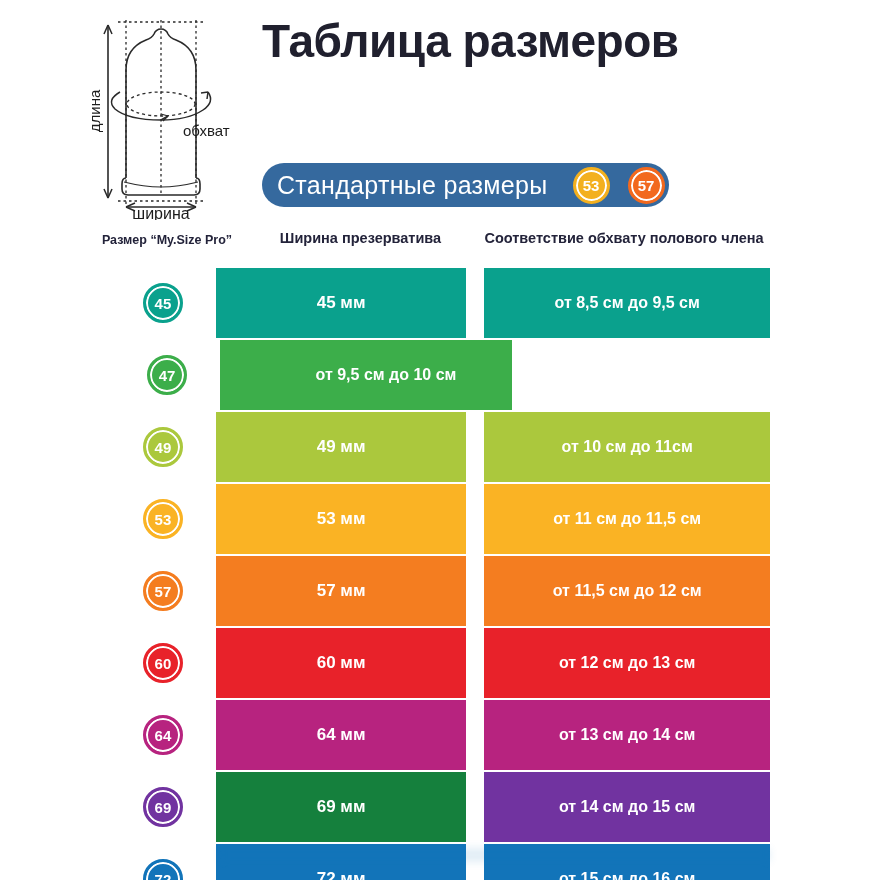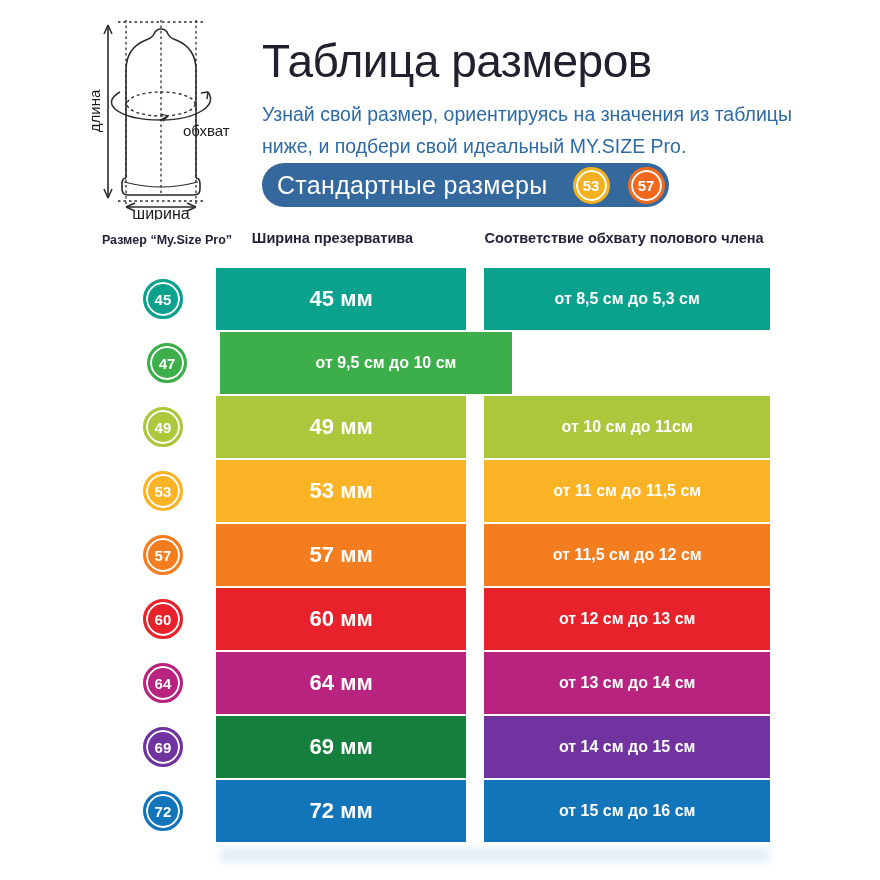--- a/index.html
+++ b/index.html
@@ -19,23 +19,23 @@
     left: 88px;
     top: 8px;
     width: 156px;
     height: 212px;
   }
 
   
   .page-title {
     position: absolute;
     left: 262px;
-    top: 34px;
+    top: 14px;
     font-size: 46px;
-    font-weight: 400;
+    font-weight: 700;
     letter-spacing: -0.5px;
     color: #20202e;
   }
   .subtitle {
     position: absolute;
     left: 262px;
     top: 98px;
     width: 545px;
     font-size: 19.5px;
     line-height: 32px;
@@ -67,43 +67,43 @@
     display: flex; align-items: center; justify-content: center;
     font-size: 15px; font-weight: 700; color: #ffffff;
     margin-left: 4px;
     flex: 0 0 auto;
   }
 
   
   .thead { position: absolute; top: 230px; left: 0; width: 880px; height: 20px; }
   .th { position: absolute; text-align: center; font-weight: 700; color: #23233a; }
   .th-size  { left: 90px;  width: 154px; font-size: 12.5px; top: 3px; }
-  .th-width { left: 204px; width: 257px; font-size: 14.5px; top: 0; }
+  .th-width { left: 232px; width: 257px; font-size: 14.5px; top: 0; }
   .th-girth { left: 478px; width: 292px; font-size: 14.5px; top: 0; }
 
   
   .tbody { position: absolute; top: 268px; left: 0; width: 770px; }
-  .trow { display: flex; height: 62px; margin-bottom: 2px; }
+  .trow { display: flex; height: 70px; margin-bottom: 2px; }
   .size-cell {
     width: 220px;
     display: flex; align-items: center; justify-content: flex-end;
     padding-right: 33px;
   }
   .size-circle {
     width: 40px; height: 40px; border-radius: 50%;
     border: 3px solid;
     box-shadow: inset 0 0 0 2px #ffffff;
     display: flex; align-items: center; justify-content: center;
     color: #ffffff; font-weight: 700; font-size: 15px;
   }
   .cell {
     display: flex; align-items: center; justify-content: center;
     color: #ffffff; font-weight: 700;
   }
-  .width-cell { width: 256px; margin-right: 18px; font-size: 22px; }
+  .width-cell { width: 256px; margin-right: 18px; font-size: 17px; }
   .girth-cell { width: 292px; font-size: 16px; }
 
   
   .table-reflection {
     position: absolute;
     left: 220px; top: 848px;
     width: 550px; height: 14px;
     background: #1274b9;
     opacity: 0.12;
     filter: blur(4px);
@@ -146,24 +146,20 @@
       <path d="M38 199 L47 195 M38 199 L47 203 M108 199 L99 195 M108 199 L99 203" stroke-width="1.5"></path>
     </g>
     <g fill="#1c1c1c" stroke="none" font-family="Liberation Sans, sans-serif">
       <text x="12" y="103" font-size="15" text-anchor="middle" transform="rotate(-90 12 103)">длина</text>
       <text x="95" y="128" font-size="15" text-anchor="start">обхват</text>
       <text x="73" y="211" font-size="16" text-anchor="middle">ширина</text>
     </g>
   </svg>
 
   <h1 class="page-title" style="color: rgb(32, 32, 46);">Таблица размеров</h1>
-  <div class="subtitle" style="color: rgb(46, 107, 164);">
-    <div>Узнай свой размер, ориентируясь на значения из таблицы</div>
-    <div>ниже, и подбери свой идеальный MY.SIZE Pro.</div>
-  </div>
 
   <div class="banner" style="background: rgb(53, 105, 158); border-color: rgb(53, 105, 158); gap: 14px;">
     <span class="label">Стандартные размеры</span>
     <span class="badge" style="background: rgb(243, 176, 31); border-color: rgb(243, 176, 31);">53</span>
     <span class="badge" style="background: rgb(242, 105, 30); border-color: rgb(242, 105, 30);">57</span>
   </div>
 
   <div class="thead">
     <div class="th th-size" style="color: rgb(35, 35, 58);">Размер “My.Size Pro”</div>
     <div class="th th-width" style="color: rgb(35, 35, 58);">Ширина презерватива</div>
@@ -171,21 +167,21 @@
   </div>
 
   <div class="tbody" id="tbody">
   <div class="trow">
     <div class="size-cell">
       <span class="size-circle" style="background: rgb(10, 161, 141); border-color: rgb(10, 161, 141);">
         <span class="size-num">45</span>
       </span>
     </div>
     <div class="cell width-cell" style="background: rgb(10, 161, 141);">45 мм</div>
-    <div class="cell girth-cell" style="background: rgb(10, 161, 141);">от 8,5 см до 5,3 см</div>
+    <div class="cell girth-cell" style="background: rgb(10, 161, 141);">от 8,5 см до 9,5 см</div>
   </div>
 
   <div class="trow">
     <div class="size-cell">
       <span class="size-circle" style="background: rgb(60, 174, 74); border-color: rgb(60, 174, 74);">
         <span class="size-num">47</span>
       </span>
     </div>
     <div class="cell girth-cell" style="background: rgb(60, 174, 74); padding-left: 40px;">от 9,5 см до 10 см</div>
   </div>

